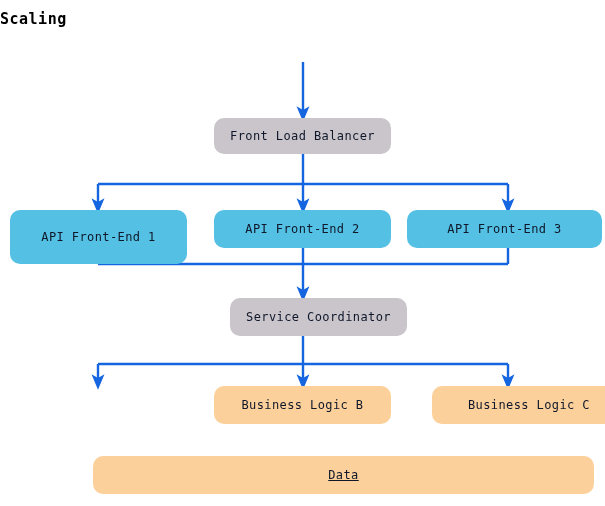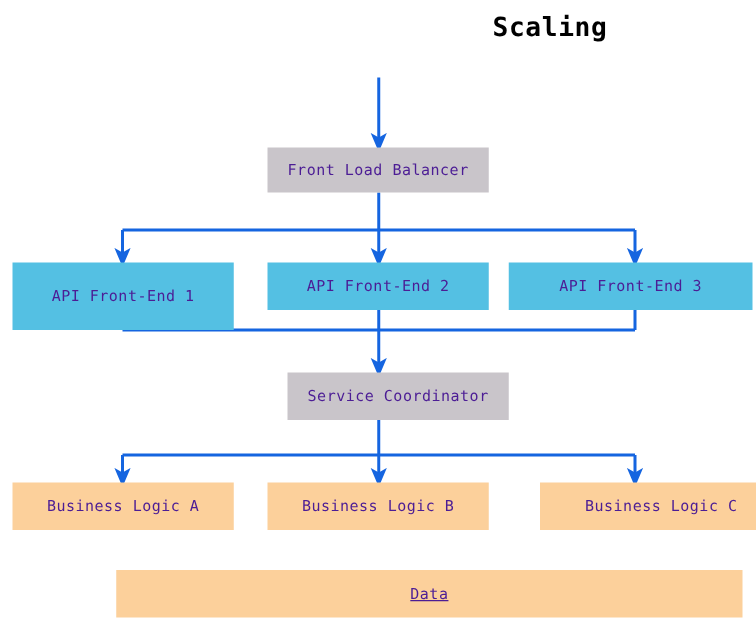--- a/index.html
+++ b/index.html
@@ -25,40 +25,41 @@
     top: 0;
     width: 605px;
     height: 506px;
     pointer-events: none;
   }
   .diagram-title {
     position: absolute;
     left: 0;
     top: 10px;
     width: 486px;
-    text-align: right;
+    text-align: left;
     font-family: "DejaVu Sans Mono", "Liberation Mono", monospace;
     font-weight: bold;
-    font-size: 21px;
+    font-size: 15px;
     color: #000000;
     letter-spacing: 0.5px;
   }
   .node {
     position: absolute;
     display: flex;
     align-items: center;
     justify-content: center;
     box-sizing: border-box;
     font-family: "DejaVu Sans Mono", "Liberation Mono", monospace;
     font-size: 12px;
-    color: #4c1d95;
+    color: #0f172a;
     letter-spacing: 0.4px;
     text-align: center;
     line-height: 1;
     white-space: nowrap;
+    border-radius: 10px;
   }
   .node-lb      { background: #c9c5ca; }
   .node-api     { background: #54c0e3; }
   .node-coord   { background: #c9c5ca; }
   .node-logic   { background: #fcd09b; }
   .node-data    { background: #fcd09b; }
 </style>
 </head>
 <body style="background: rgb(255, 255, 255);">
 
@@ -94,18 +95,17 @@
       <line x1="303" y1="364" x2="303" y2="382" marker-end="url(#arrowhead)"></line>
       <line x1="508" y1="364" x2="508" y2="382" marker-end="url(#arrowhead)"></line>
     </g>
   </svg>
 
   <div class="node node-lb" style="left: 214px; top: 118px; width: 177px; height: 36px; background: rgb(201, 197, 202);">Front Load Balancer</div>
   <div class="node node-api" style="left: 10px; top: 210px; width: 177px; height: 54px; background: rgb(84, 192, 227);">API Front-End 1</div>
   <div class="node node-api" style="left: 214px; top: 210px; width: 177px; height: 38px; background: rgb(84, 192, 227);">API Front-End 2</div>
   <div class="node node-api" style="left: 407px; top: 210px; width: 195px; height: 38px; background: rgb(84, 192, 227);">API Front-End 3</div>
   <div class="node node-coord" style="left: 214px; top: 298px; width: 177px; height: 38px; background: rgb(201, 197, 202); margin-left: 16px;">Service Coordinator</div>
-  <div class="node node-logic" style="left: 10px; top: 386px; width: 177px; height: 38px; background: rgb(252, 208, 155);">Business Logic A</div>
   <div class="node node-logic" style="left: 214px; top: 386px; width: 177px; height: 38px; background: rgb(252, 208, 155);">Business Logic B</div>
   <div class="node node-logic" style="left: 432px; top: 386px; width: 194px; height: 38px; background: rgb(252, 208, 155);">Business Logic C</div>
   <div class="node node-data" style="left: 93px; top: 456px; width: 501px; height: 38px; background: rgb(252, 208, 155); text-decoration: underline;">Data</div>
 
 </div>
 
 </body></html>

